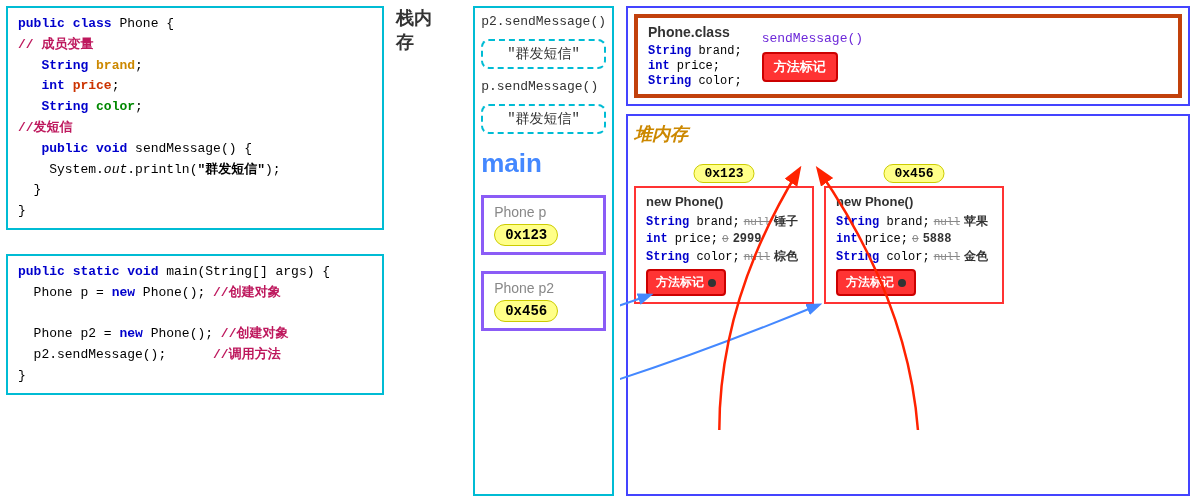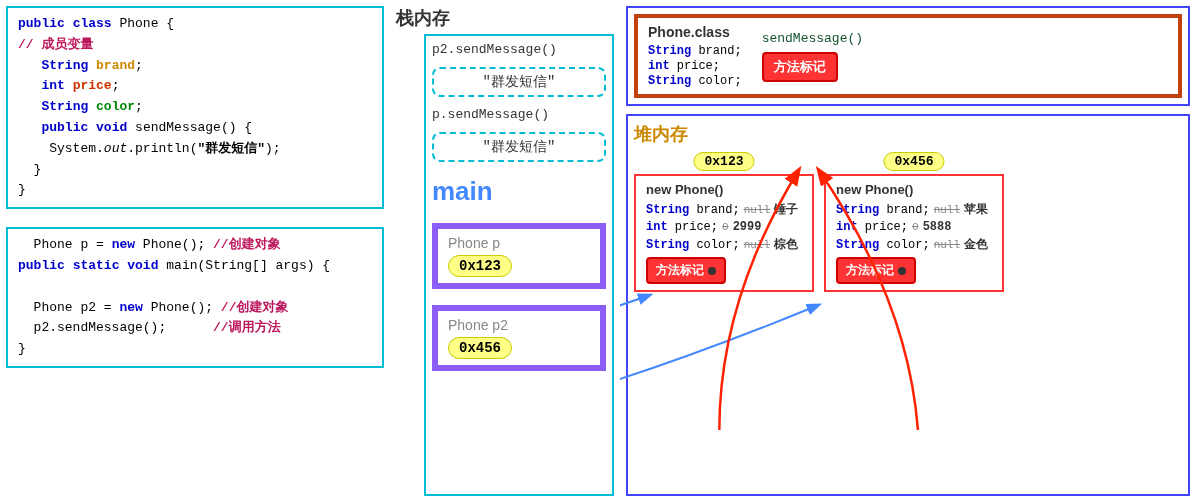--- a/index.html
+++ b/index.html
@@ -14,21 +14,21 @@
       gap: 0;
     }
 
     
     .left-panel {
       width: 390px;
       min-width: 390px;
       padding: 6px;
       display: flex;
       flex-direction: column;
-      gap: 18px;
+      gap: 24px;
     }
 
     .code-box {
       border: 2px solid #00bcd4;
       padding: 6px 10px;
       font-size: 13px;
       line-height: 1.6;
       background: #fff;
     }
     .code-box .var-brand { color: #cc8800; font-weight: bold; }
@@ -36,21 +36,21 @@
     .code-box .var-color { color: #008800; font-weight: bold; }
     .code-box .comment { color: #be185d; font-weight: bold; }
     .code-box .kw-new { color: #0000cc; font-weight: bold; }
 
     
     .middle-panel {
       width: 230px;
       min-width: 230px;
       padding: 6px;
       display: flex;
-      flex-direction: column;
+      flex-direction: row;
       position: relative;
     }
 
     .panel-title {
       font-size: 18px;
       font-weight: bold;
       color: #333;
       margin-bottom: 4px;
       font-family: sans-serif;
     }
@@ -83,21 +83,21 @@
 
     .main-label {
       font-size: 26px;
       color: #4488ff;
       font-weight: bold;
       font-family: sans-serif;
       margin: 4px 0;
     }
 
     .stack-frame {
-      border: 6px solid #8b5cf6;
+      border: 3px solid #8b5cf6;
       padding: 6px 10px;
       margin: 4px 0;
     }
 
     .frame-title {
       font-size: 14px;
       color: #888;
       font-family: sans-serif;
     }
 
@@ -174,36 +174,37 @@
       border-radius: 4px;
       padding: 4px 10px;
       font-size: 13px;
       font-weight: bold;
       font-family: sans-serif;
     }
 
     .method-name {
       font-size: 13px;
       font-family: 'Courier New', monospace;
-      color: #14532d;
+      color: #6d28d9;
     }
 
     
     .heap-area {
       border: 2px solid #4444ff;
       padding: 6px;
       flex: 1;
     }
 
     .heap-title {
       font-size: 18px;
       color: #cc8800;
       font-weight: bold;
       font-family: sans-serif;
-      margin-bottom: 4px;
+      margin-bottom: 16px;
+      font-style: italic;
     }
 
     .heap-objects {
       display: flex;
       flex-direction: row;
       gap: 10px;
     }
 
     .heap-obj {
       border: 2px solid #ff3333;
@@ -323,45 +324,46 @@
     <div>
       <span>&nbsp;&nbsp;</span>
       <span class="kw-int">int</span>
       <span> </span><span class="var-price">price</span><span>;</span>
     </div>
     <div>
       <span>&nbsp;&nbsp;</span>
       <span class="kw-string">String</span>
       <span> </span><span class="var-color">color</span><span>;</span>
     </div>
+    <div><span class="comment">//发短信</span></div>
     <div>
       <span>&nbsp;&nbsp;</span>
       <span class="kw-public">public</span>
       <span> </span>
       <span class="kw-void">void</span>
       <span> sendMessage() {</span>
     </div>
     <div>
       <span>&nbsp;&nbsp;&nbsp;&nbsp;System.</span><span class="out-italic">out</span><span>.println(</span><span class="zh-bold">"群发短信"</span><span>);</span>
     </div>
     <div><span>&nbsp;&nbsp;}</span></div>
     <div><span>}</span></div>
   </div>
   <div class="code-box">
-    <div>
-      <span>&nbsp;&nbsp;Phone p = </span><span class="kw-new">new</span><span> Phone(); </span>
-      <span class="comment">//创建对象</span>
-    </div>
     <div>
       <span class="kw-public">public</span>
       <span> </span>
       <span class="kw-static">static</span>
       <span> </span>
       <span class="kw-void">void</span>
       <span> main(String[] args) {</span>
+    </div>
+    <div>
+      <span>&nbsp;&nbsp;Phone p = </span><span class="kw-new">new</span><span> Phone(); </span>
+      <span class="comment">//创建对象</span>
     </div>
     <div>&nbsp;</div>
     <div>
       <span>&nbsp;&nbsp;Phone p2 = </span><span class="kw-new">new</span><span> Phone(); </span>
       <span class="comment">//创建对象</span>
     </div>
     <div>
       <span>&nbsp;&nbsp;p2.sendMessage();</span>
       <span class="comment">&nbsp;&nbsp;&nbsp;&nbsp; //调用方法</span>
     </div>

